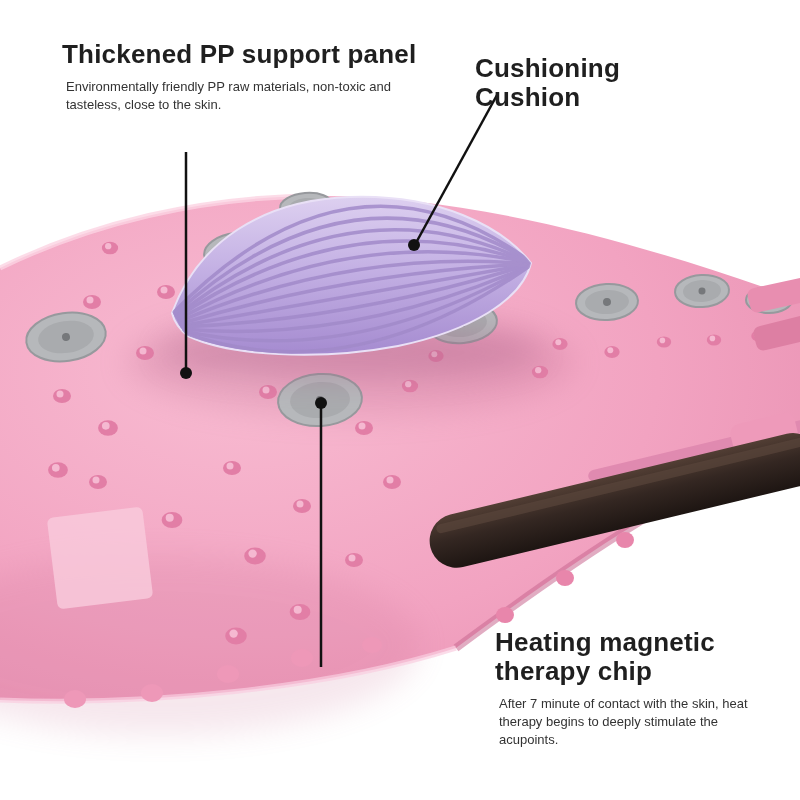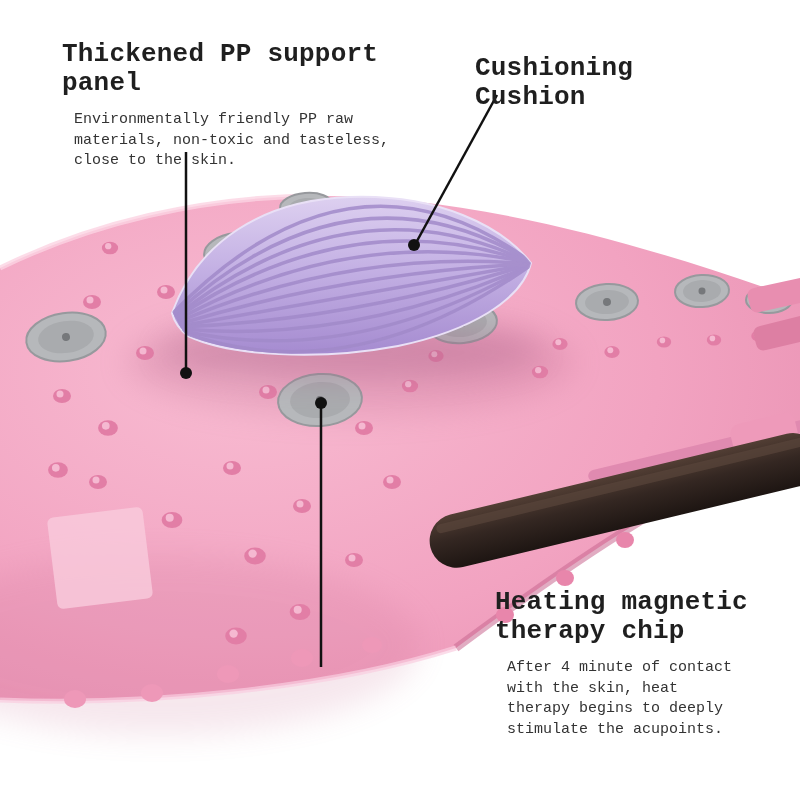--- a/index.html
+++ b/index.html
@@ -1,28 +1,28 @@
 <!DOCTYPE html>
 <html style="--background: #ffffff; --text-heading: #1f1f1f; --text-body: #333333; --board-pink: #f2a3c1; --board-pink-dark: #df84a8; --nub-pink: #e27ea6; --cushion-purple: #c4b1e4; --cushion-purple-dark: #a18ac9; --disc-gray: #b6b8bb; --handle-brown: #342722; --callout-line: #111111;"><head>
 <meta charset="utf-8">
 <style>
   html,body { margin:0; padding:0; }
   body { width:800px; height:800px; overflow:hidden; background:var(--background,#fff);
          font-family:"Liberation Sans", sans-serif; }
-  .stage { position:relative; width:800px; height:683px; background:var(--background,#fff);font-family:Liberation Mono, monospace; }
+  .stage { position:relative; width:800px; height:683px; background:var(--background,#fff); }
   .product-svg { position:absolute; left:0; top:0; }
 
   .callout { position:absolute; }
   .callout h2 { margin:0 0 9px 0; font-size:26px; line-height:1.12; font-weight:800;
                 color:var(--text-heading,#222); letter-spacing:0.2px; }
-  .callout p  { margin:12px; font-size:15px; line-height:1.37; color:var(--text-body,#333); }
+  .callout p  { margin:4px; font-size:13px; line-height:1.37; color:var(--text-body,#333); }
 
   .callout-left   { left:62px;  top:40px;  width:360px; }
   .callout-right  { left:475px; top:54px;  width:246px; }
-  .callout-bottom { left:495px; top:588px; width:262px; }
+  .callout-bottom { left:495px; top:628px; width:262px; }
 </style>
 </head>
 <body>
 
 <div class="stage">
 
   <svg class="product-svg" width="800" height="800" viewBox="0 0 800 800">
     <defs>
       <radialGradient id="boardGrad" cx="30%" cy="35%" r="95%">
         <stop offset="0%" stop-color="#f8bcd2"></stop>
@@ -196,16 +196,16 @@
     <h2>Thickened PP support panel</h2>
     <p>Environmentally friendly PP raw materials, non-toxic and tasteless, close to the skin.</p>
   </div>
 
   <div class="callout callout-right">
     <h2>Cushioning Cushion</h2>
   </div>
 
   <div class="callout callout-bottom">
     <h2>Heating magnetic therapy chip</h2>
-    <p>After 4 minute of contact with the skin, heat therapy begins to deeply stimulate the acupoints.</p>
+    <p>After 7 minute of contact with the skin, heat therapy begins to deeply stimulate the acupoints.</p>
   </div>
 
 </div>
 
 </body></html>

